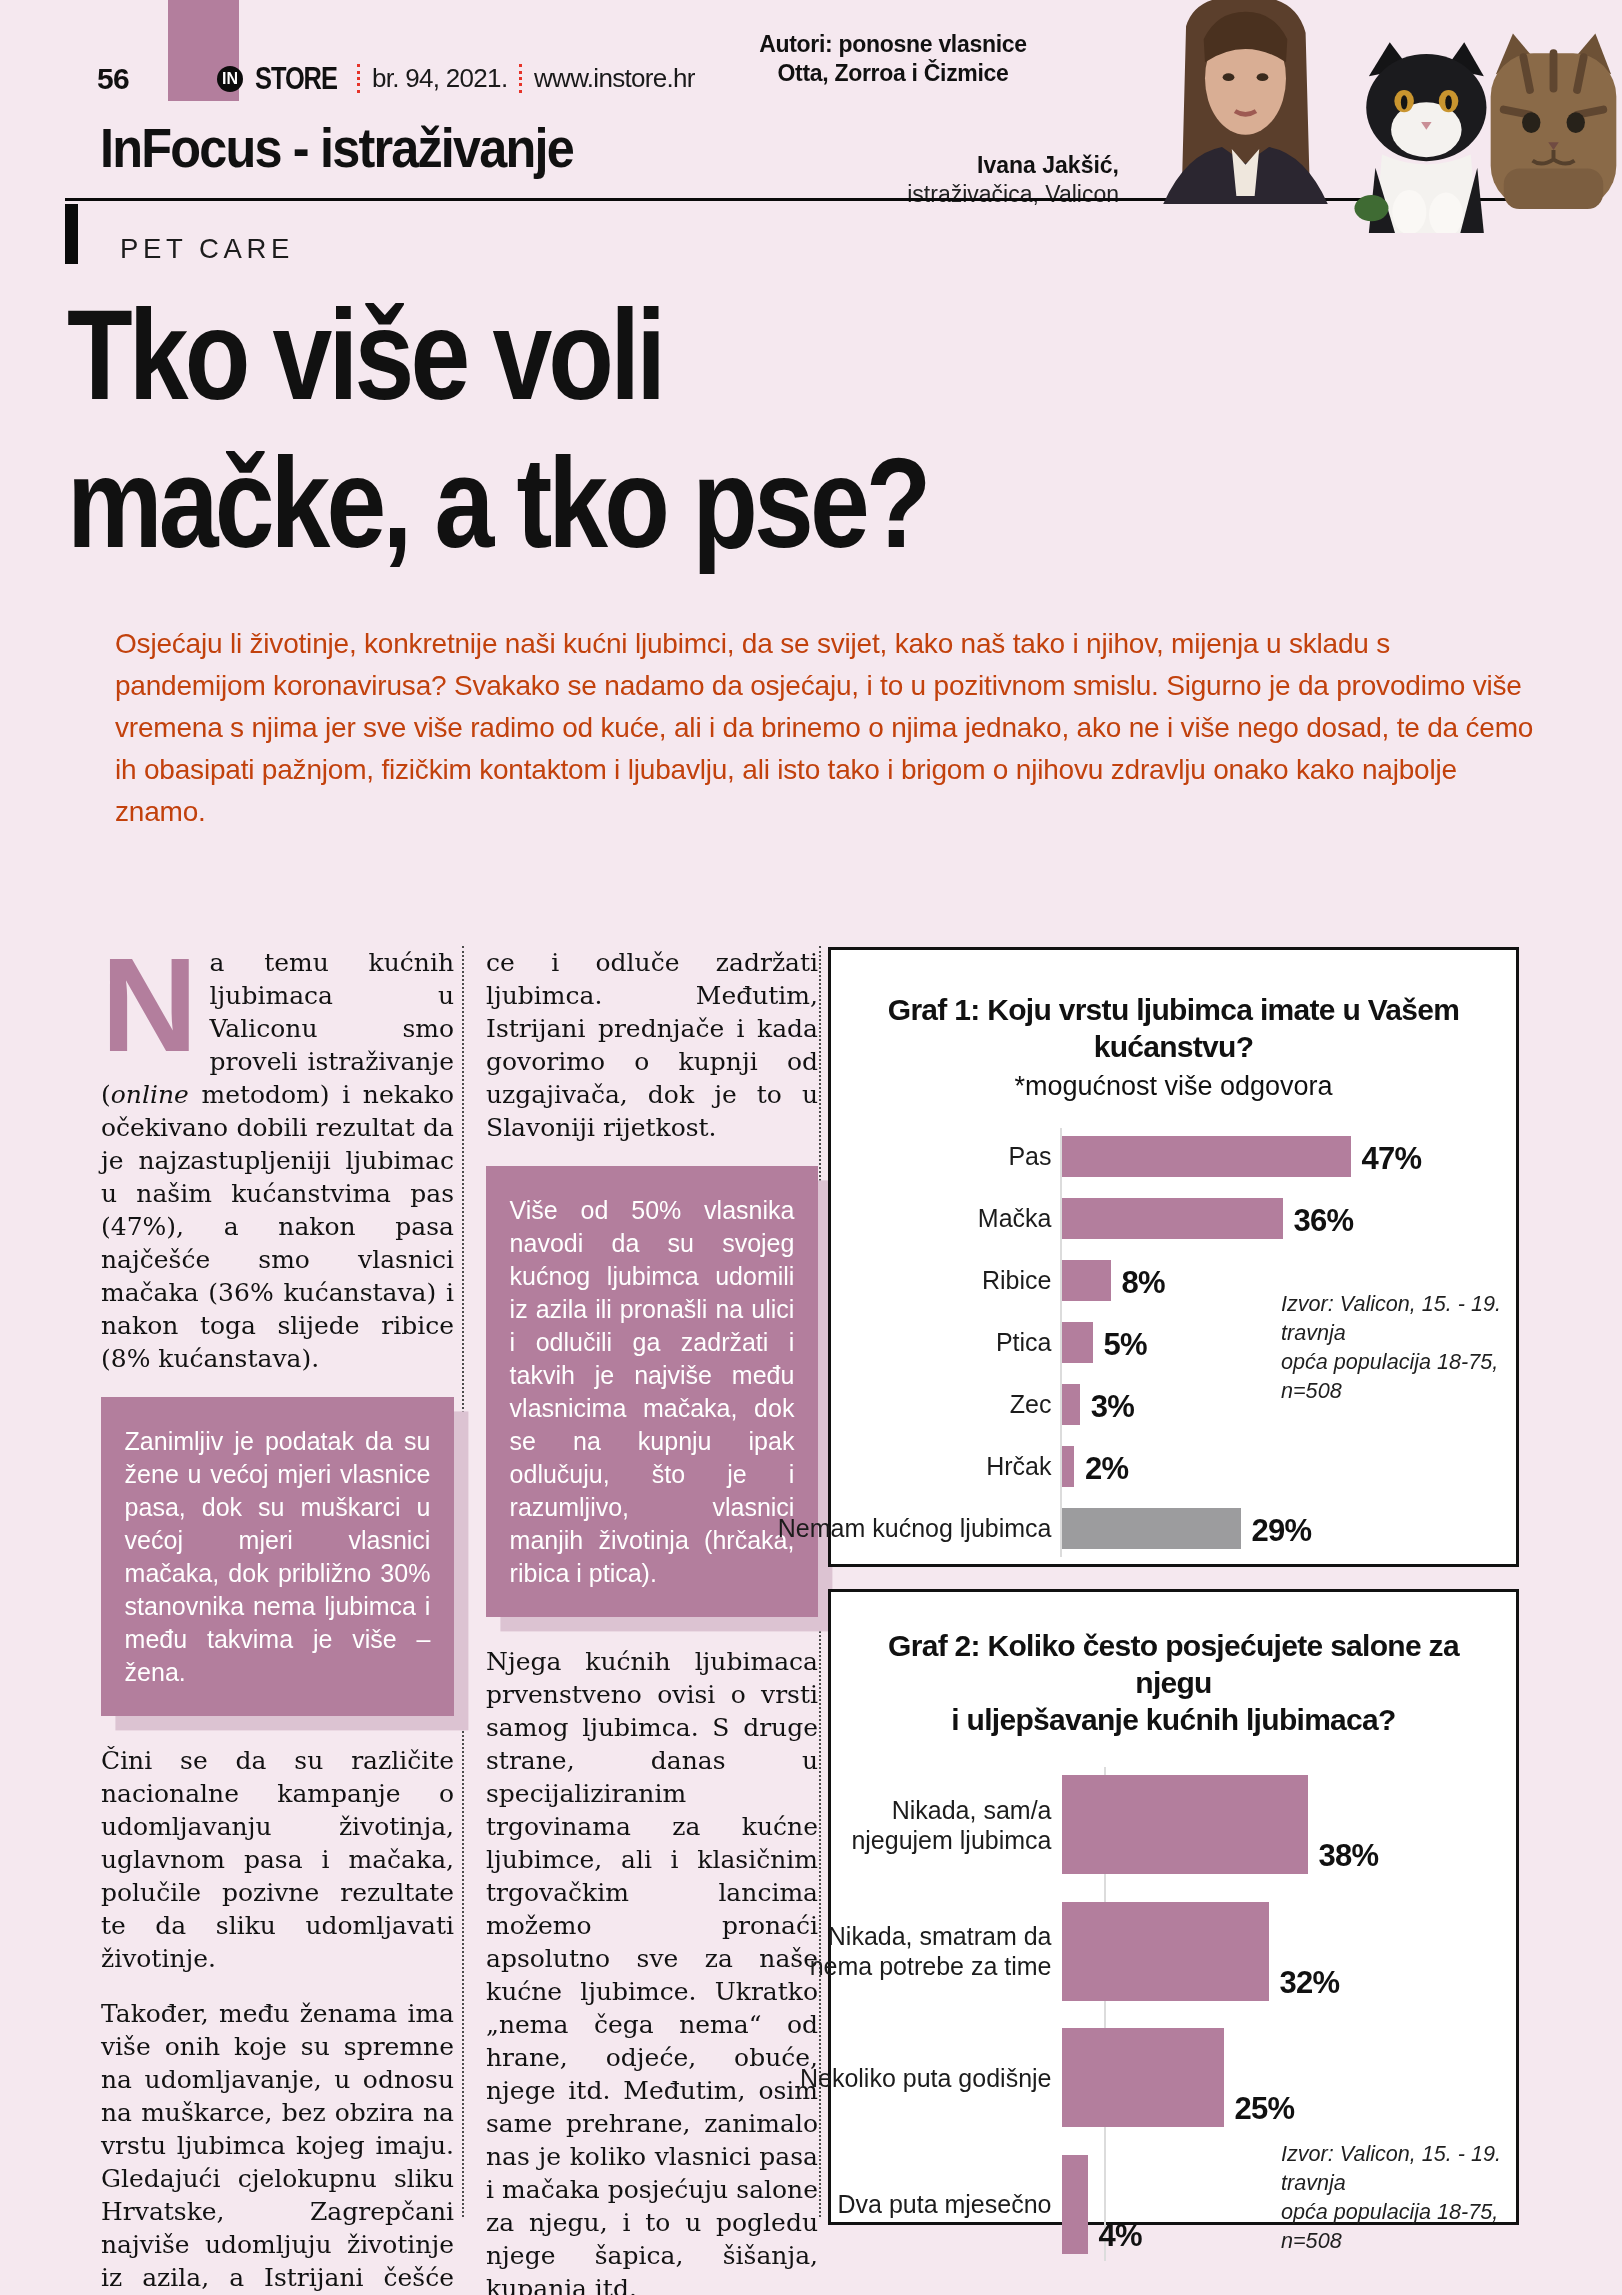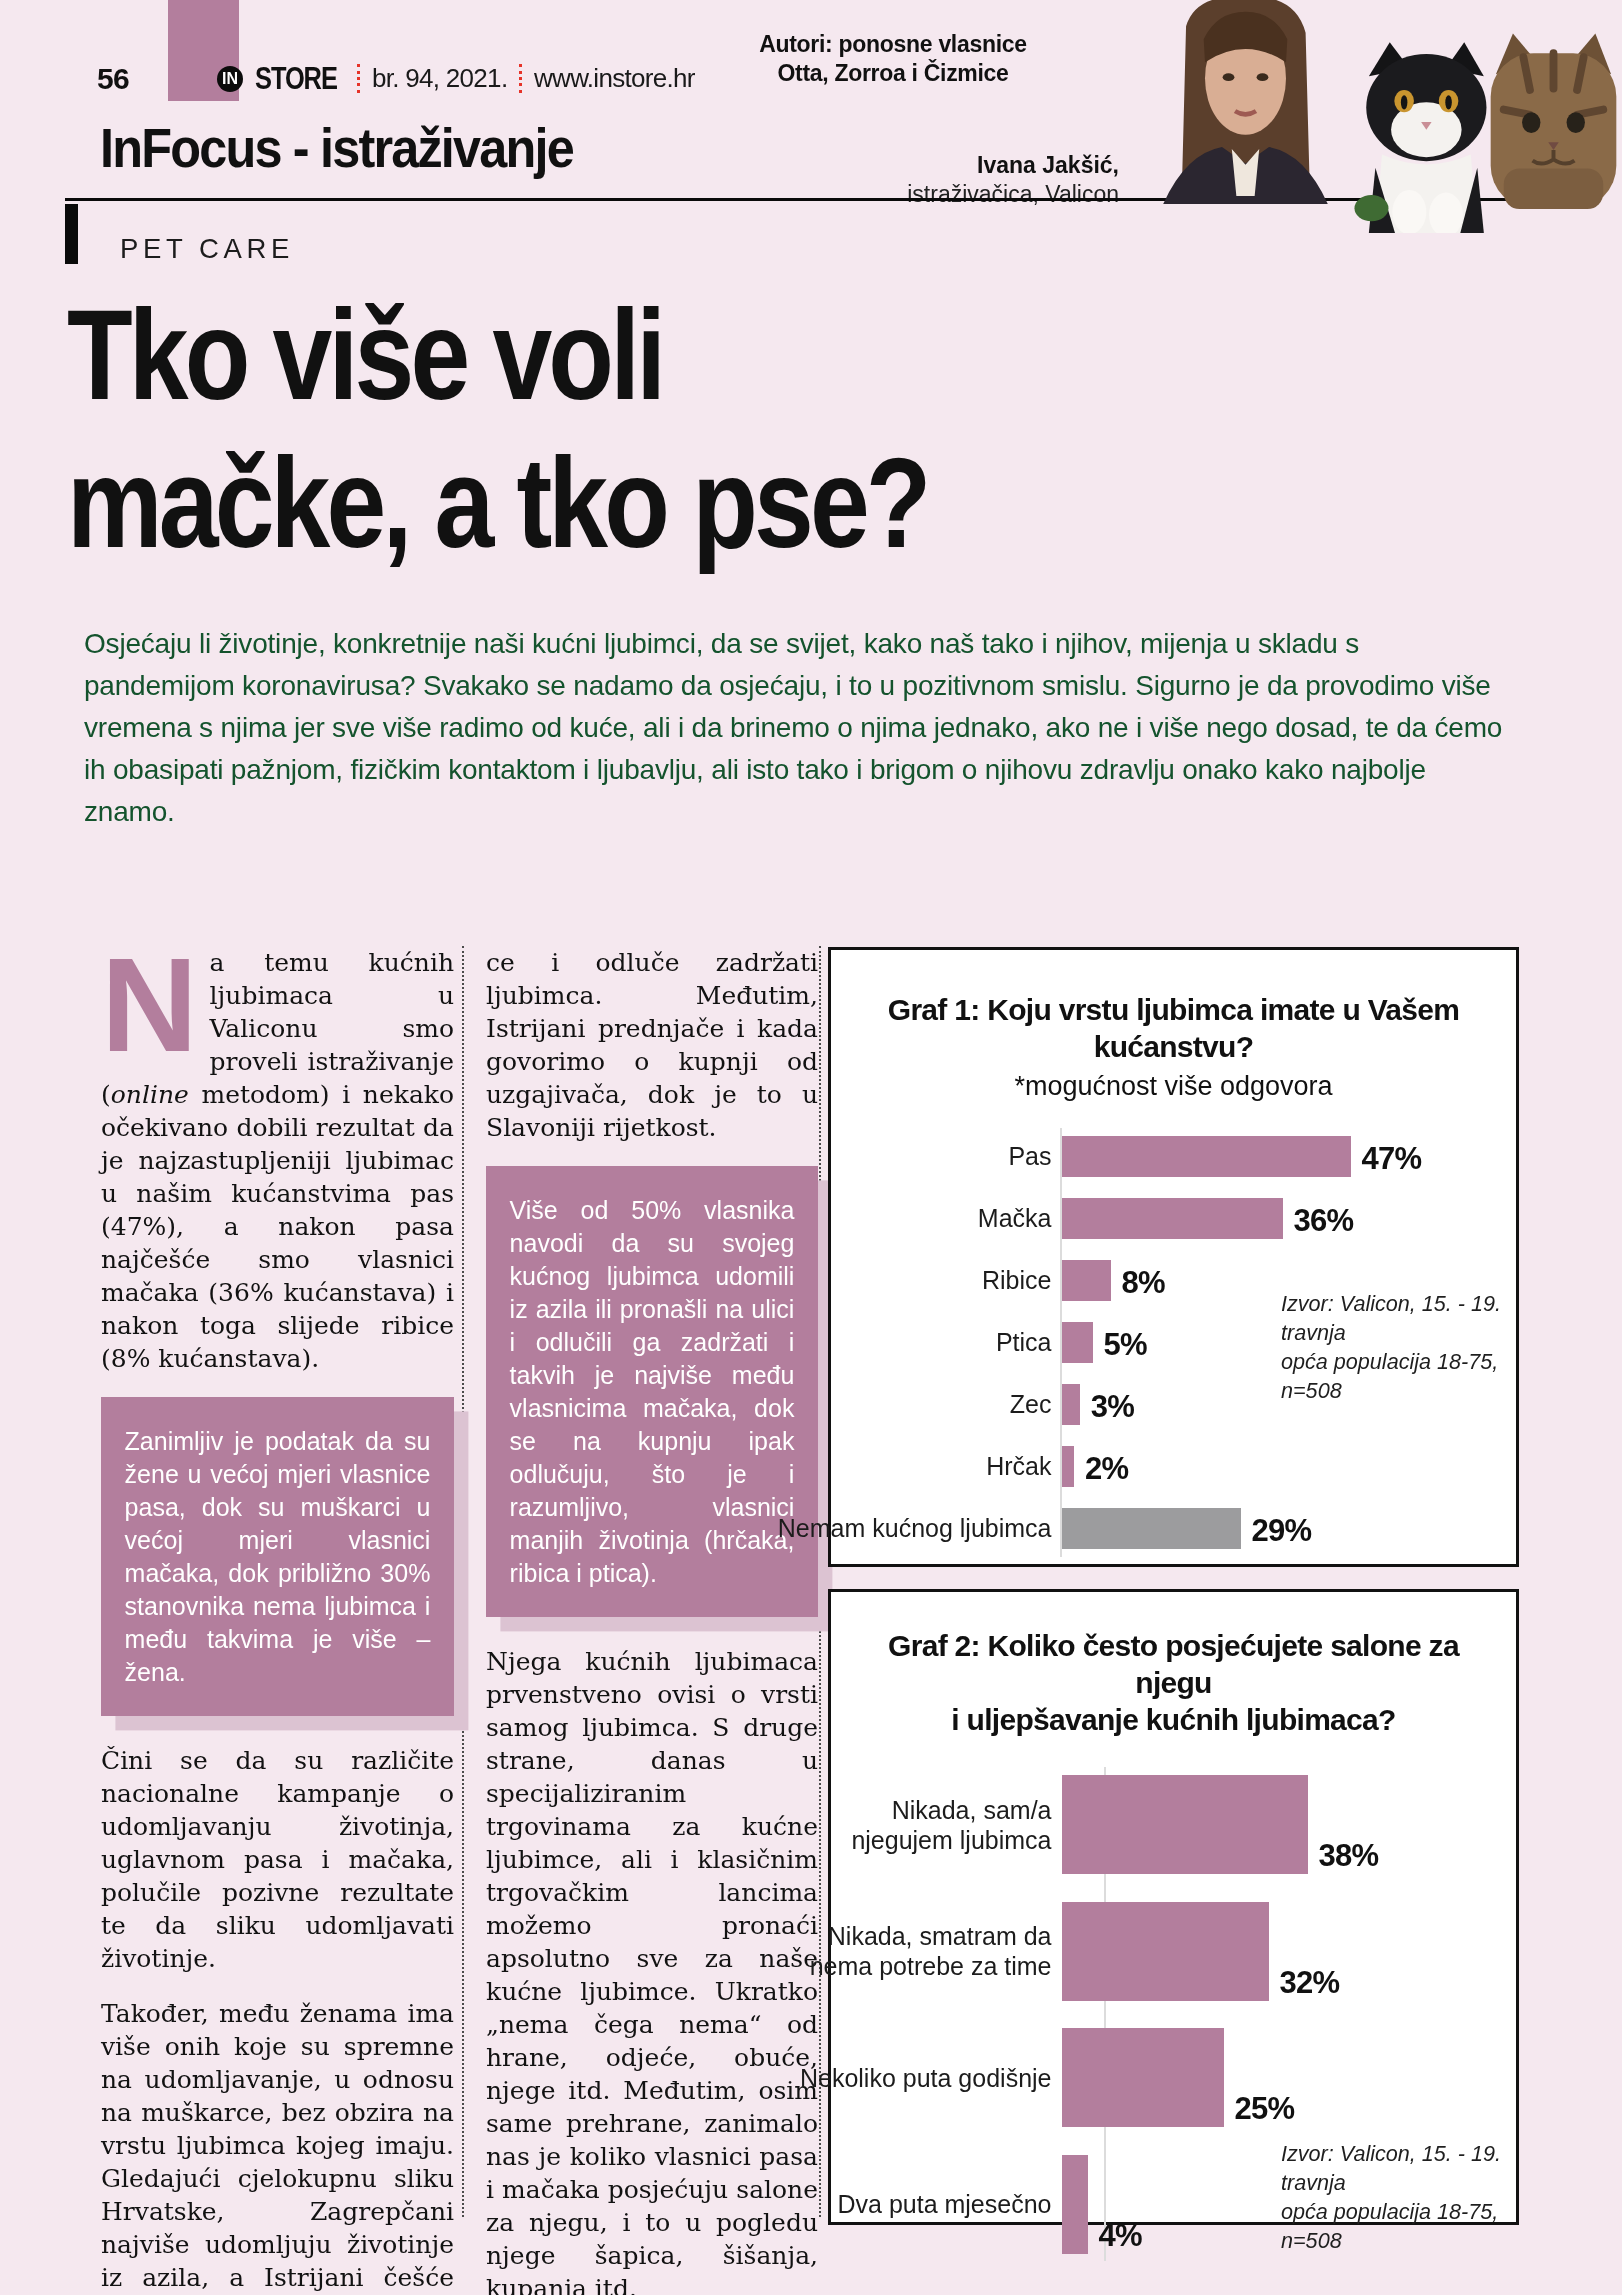--- a/index.html
+++ b/index.html
@@ -26,22 +26,22 @@
   .header-rule{position:absolute;left:65px;top:198px;width:1455px;height:3.3px;background:#0a0a0a;z-index:1;}
   .kicker-bar{position:absolute;left:65px;top:204px;width:13px;height:60px;background:#0a0a0a;}
   .kicker{position:absolute;left:120px;top:233px;font-size:27.5px;font-weight:400;letter-spacing:4.6px;color:#1c1c1c;}
 
   .section-title{position:absolute;left:100px;top:115px;font-size:56px;font-weight:900;letter-spacing:-2px;
                  transform:scaleX(.9);transform-origin:left top;white-space:nowrap;}
 
   
   .headline{position:absolute;left:67px;top:281px;font-weight:900;font-size:128px;line-height:148px;
             letter-spacing:-4.6px;transform:scaleX(.84);transform-origin:left top;white-space:nowrap;}
-  .intro{position:absolute;left:84px;top:623px;width:1427px;font-size:28px;line-height:42px;
-         font-weight:400;color:#14532d;letter-spacing:-0.2px;}
+  .intro{position:absolute;left:115px;top:623px;width:1427px;font-size:28px;line-height:42px;
+         font-weight:400;color:#c2410c;letter-spacing:-0.2px;}
 
   
   .col{position:absolute;top:946px;font-family:"DejaVu Serif",serif;font-size:25px;line-height:33px;
        text-align:justify;color:#121212;}
   .col-1{left:101px;width:353px;}
   .col-2{left:486px;width:332px;}
   .col p{margin:0 0 22px 0;}
   .dropcap{float:left;font-family:"Liberation Sans",sans-serif;font-weight:700;font-size:134px;
            line-height:108px;color:#b37e9d;margin:5.2px 11.8px 0 0;}
   .hl-box{background:#b37e9d;box-shadow:14.4px 14.4px 0 #dcc3d2;color:#fff;margin:3.9px 0 27.5px 0;

